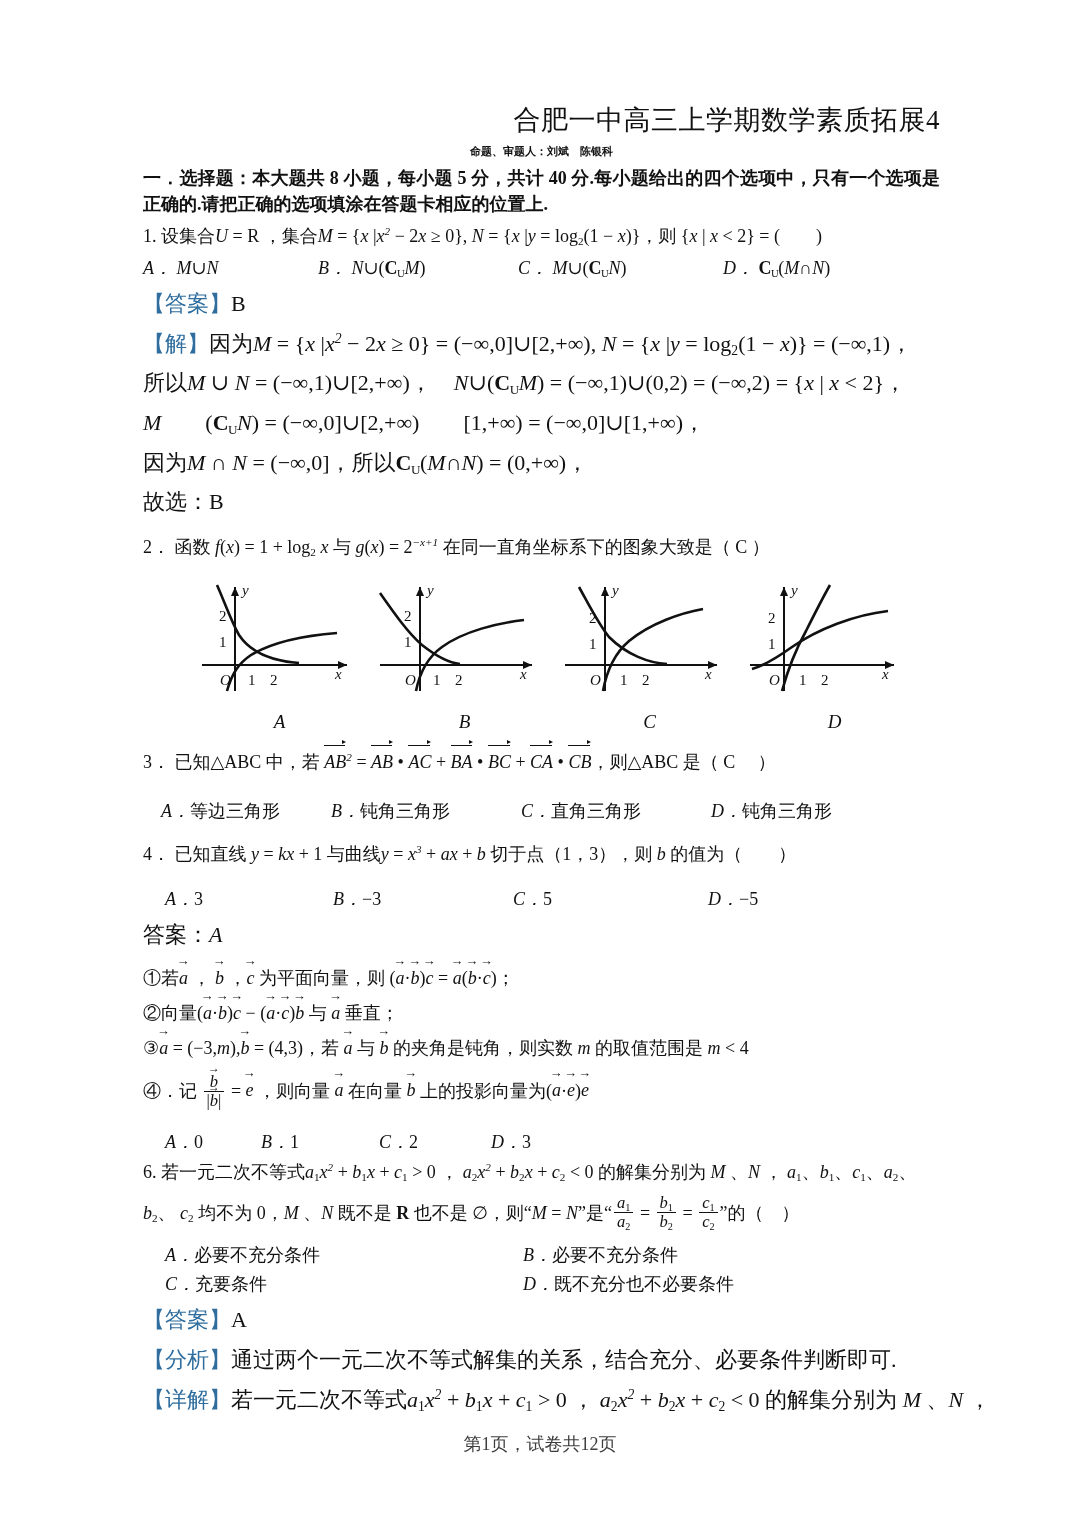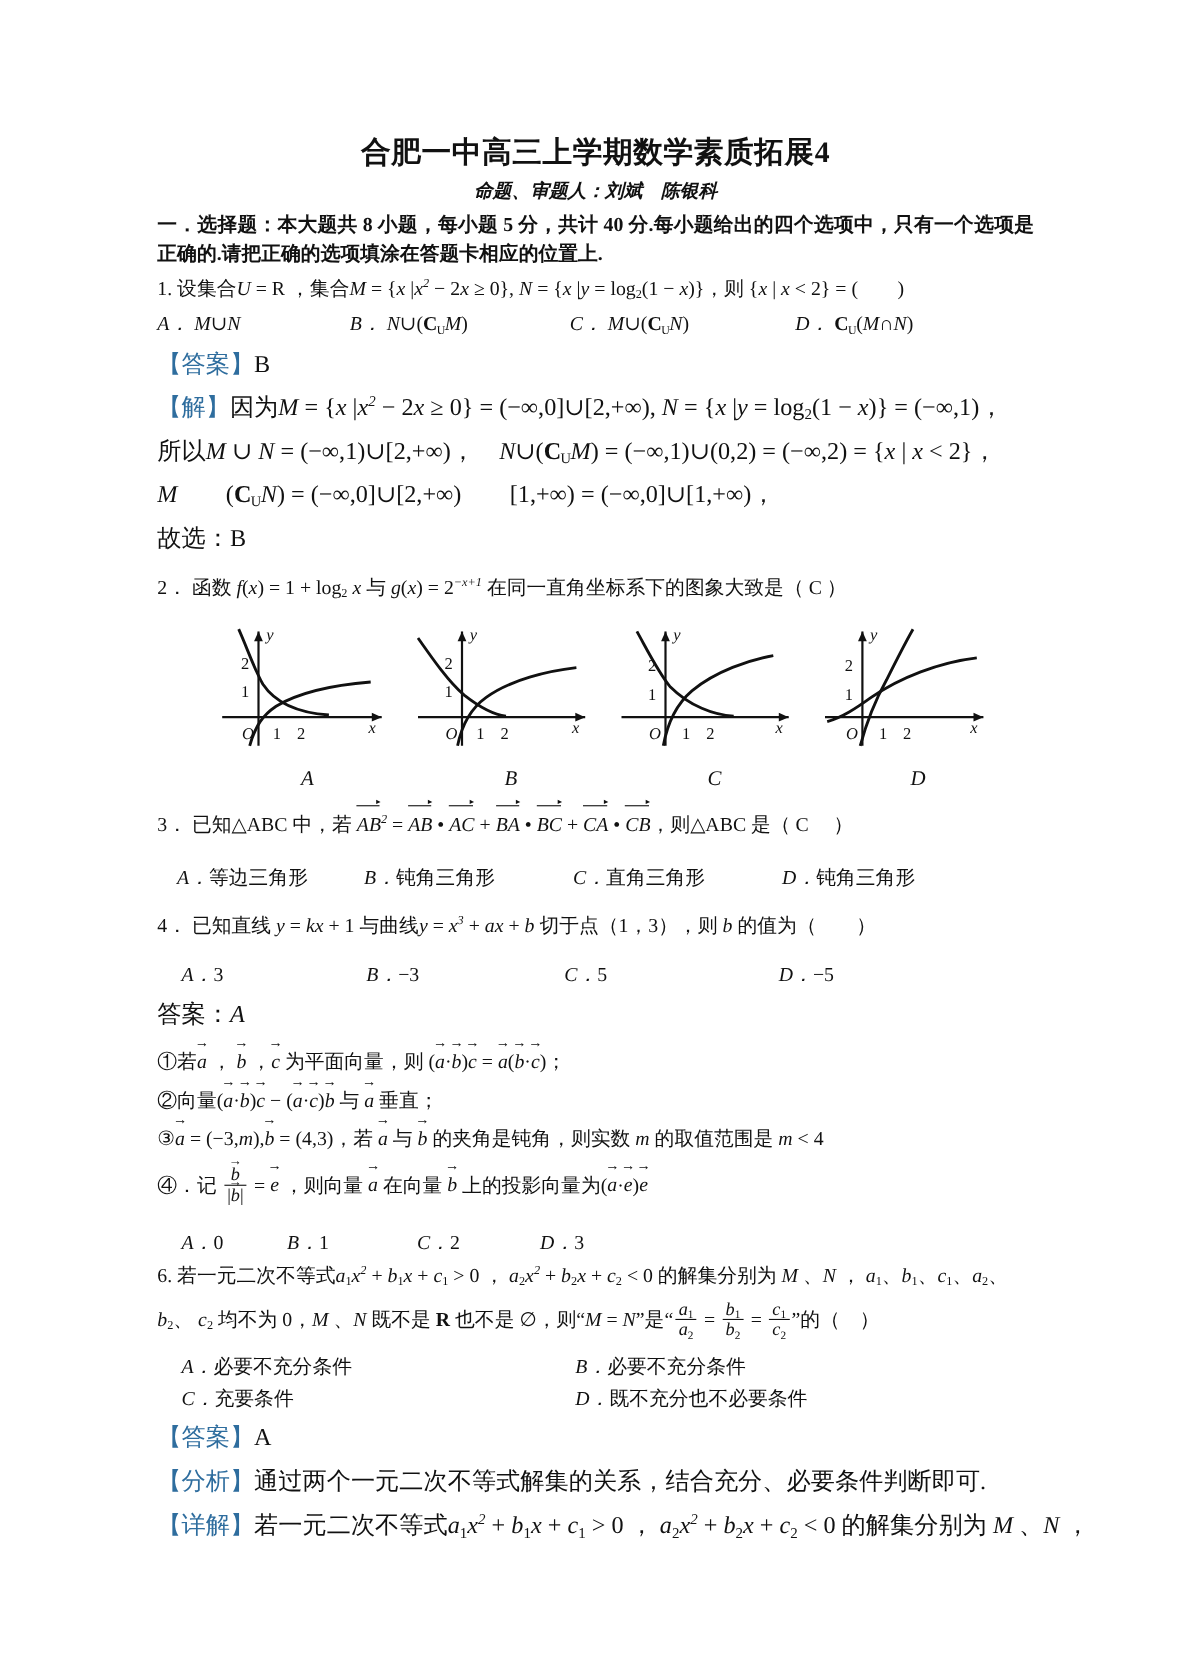--- a/index.html
+++ b/index.html
@@ -14,32 +14,31 @@
   }
   .page {
     position: relative;
     width: 1080px;
     height: 1526px;
     padding: 96px 140px 0 143px;
   }
 
   
   .doc-title {
-    text-align: center;
+    text-align: right;
     font-size: 27px;
-    font-weight: bold;
+    font-weight: normal;
     letter-spacing: 0.5px;
-    margin: 24px 0 6px 0;
+    margin: 6px 0 6px 0;
   }
   .doc-authors {
     text-align: center;
-    font-size: 17px;
+    font-size: 11px;
     font-weight: bold;
     margin: 0 0 7px 0;
-    font-style: italic;
   }
   .section-intro {
     font-size: 18px;
     font-weight: bold;
     line-height: 1.42;
     text-align: justify;
     margin: 0 0 6px 0;
   }
 
   
@@ -174,20 +173,23 @@
     </div>
     <div class="sol-line">
       <span class="tag">【解】</span>因为<span class="mathvar">M</span> = {<span class="mathvar">x</span> |<span class="mathvar">x</span><sup>2</sup> − 2<span class="mathvar">x</span> ≥ 0} = (−∞,0]∪[2,+∞), <span class="mathvar">N</span> = {<span class="mathvar">x</span> |<span class="mathvar">y</span> = log<sub>2</sub>(1 − <span class="mathvar">x</span>)} = (−∞,1)，
     </div>
     <div class="sol-line">
       所以<span class="mathvar">M</span> ∪ <span class="mathvar">N</span> = (−∞,1)∪[2,+∞)，　<span class="mathvar">N</span>∪<span class="up">(</span><span class="compl">C<span class="cu">U</span></span><span class="mathvar">M</span><span class="up">)</span> = (−∞,1)∪(0,2) = (−∞,2) = {<span class="mathvar">x</span> | <span class="mathvar">x</span> &lt; 2}，
     </div>
     <div class="sol-line">
       <span class="mathvar">M</span>　　<span class="up">(</span><span class="compl">C<span class="cu">U</span></span><span class="mathvar">N</span><span class="up">)</span> = (−∞,0]∪[2,+∞)　　[1,+∞) = (−∞,0]∪[1,+∞)，
     </div>
+    <div class="sol-line">
+      因为<span class="mathvar">M</span> ∩ <span class="mathvar">N</span> = (−∞,0]，所以<span class="compl">C<span class="cu">U</span></span><span class="up">(</span><span class="mathvar">M</span>∩<span class="mathvar">N</span><span class="up">)</span> = (0,+∞)，
+    </div>
     <div class="sol-line">故选：B</div>
   </div>
 
   <div class="q" style="margin-top:14px">
     <div class="q-line">
       <span>2．</span>
       函数 <span class="mathvar">f</span>(<span class="mathvar">x</span>) = 1 + log<sub>2</sub> <span class="mathvar">x</span> 与 <span class="mathvar">g</span>(<span class="mathvar">x</span>) = 2<sup>−x+1</sup> 在同一直角坐标系下的图象大致是（ C ）
     </div>
 
     <div class="fig-row">
@@ -417,14 +419,15 @@
     </div>
     <div class="sol-line">
       <span class="tag">【分析】</span><span>通过两个一元二次不等式解集的关系，结合充分、必要条件判断即可.</span>
     </div>
     <div class="sol-line">
       <span class="tag">【详解】</span>若一元二次不等式<span class="mathvar">a</span><sub>1</sub><span class="mathvar">x</span><sup>2</sup> + <span class="mathvar">b</span><sub>1</sub><span class="mathvar">x</span> + <span class="mathvar">c</span><sub>1</sub> &gt; 0 ，
       <span class="mathvar">a</span><sub>2</sub><span class="mathvar">x</span><sup>2</sup> + <span class="mathvar">b</span><sub>2</sub><span class="mathvar">x</span> + <span class="mathvar">c</span><sub>2</sub> &lt; 0 的解集分别为 <span class="mathvar">M</span> 、<span class="mathvar">N</span> ，
     </div>
   </div>
 
+  <div class="footer">第1页，试卷共12页</div>
 
 </div>
 
 </body></html>

